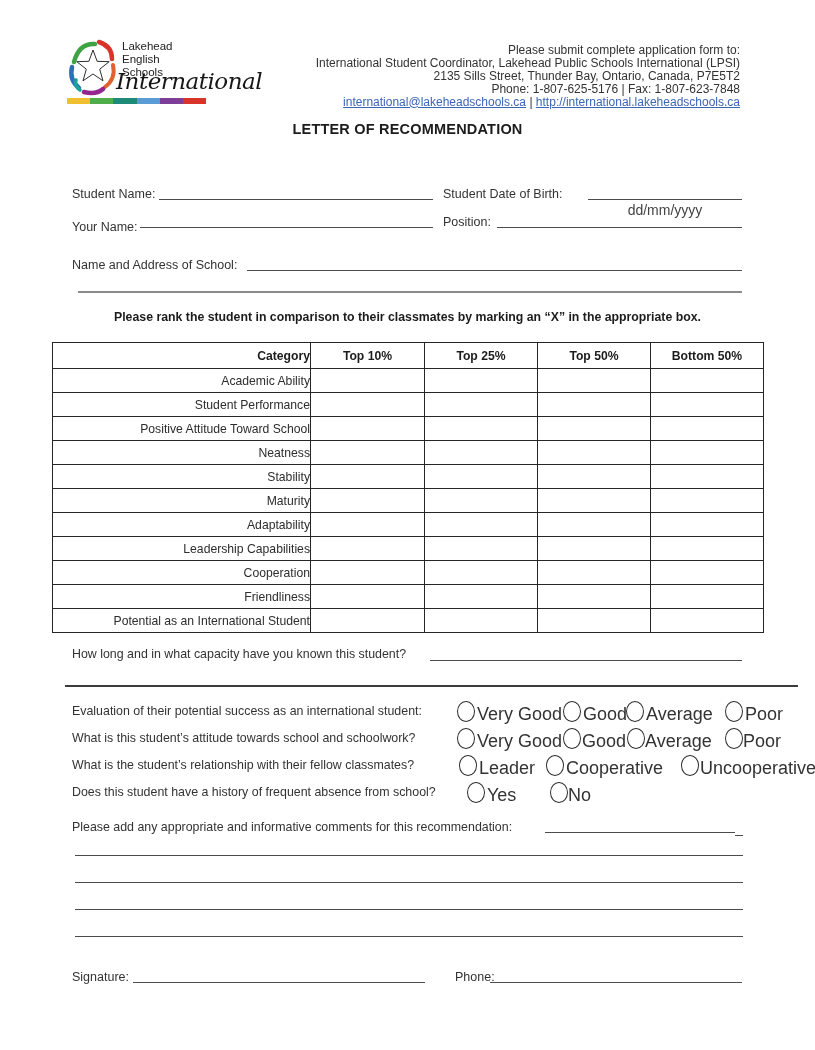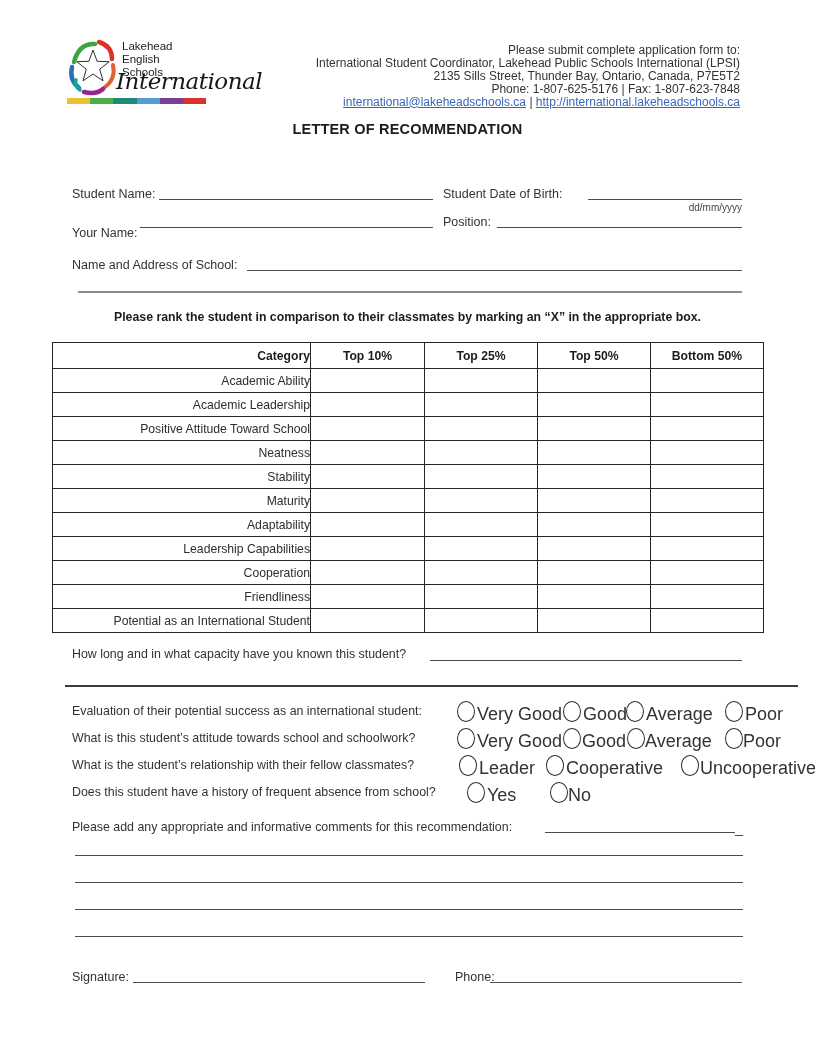--- a/index.html
+++ b/index.html
@@ -6,21 +6,21 @@
   .page{position:relative;width:815px;height:1050px;background:#ffffff;overflow:hidden;
         font-family:"Liberation Sans", sans-serif;color:#2d2d2d;}
   .abs{position:absolute;}
   .lab{font-size:12.5px;color:#333;white-space:nowrap;}
   .fline{border-bottom:1.2px solid #4d4d4d;height:0;}
   .grayline{border-bottom:2px solid #8b8b8b;height:0;}
   .darkline{border-bottom:2px solid #3c3c3c;height:0;}
   .title{width:815px;text-align:center;font-size:14.5px;font-weight:bold;color:#1c1c1c;letter-spacing:.2px;}
   .intro{width:815px;text-align:center;font-size:11.6px;color:#333;}
   .rank{width:815px;text-align:center;font-size:12.3px;font-weight:bold;color:#1c1c1c;}
-  .hint{font-size:10px;color:#444;text-align:right;}
+  .hint{font-size:14px;color:#444;text-align:center;}
   .submit{width:460px;text-align:right;font-size:12px;line-height:12.9px;color:#333;}
   .submit a{text-decoration:underline;}
   .logo-name{font-size:11.5px;line-height:13px;color:#222;font-weight:500;}
   .logo-script{font-family:"DejaVu Serif", serif;font-style:italic;font-size:23px;color:#161616;letter-spacing:-.5px;margin-left:28px;}
   .bar{display:flex;width:139px;height:6px;}
   .bar span{flex:1;}
   table.rank-table{border-collapse:collapse;table-layout:fixed;}
   table.rank-table td,table.rank-table th{border:1px solid #262626;font-size:12.2px;padding:0;}
   table.rank-table th{font-weight:bold;color:#1c1c1c;text-align:center;}
   table.rank-table th.cat,table.rank-table td.cat{text-align:right;padding-left:8px;}
@@ -70,21 +70,21 @@
   </div>
 
   <div class="abs title" style="left:0;top:121px">LETTER OF RECOMMENDATION</div>
 
   <div class="abs lab" style="left:72px;top:187px">Student Name:</div>
   <div class="abs fline" style="left:159px;top:199px;width:274px"></div>
   <div class="abs lab" style="left:443px;top:187px">Student Date of Birth:</div>
   <div class="abs fline" style="left:588px;top:199px;width:154px"></div>
   <div class="abs hint" style="left:588px;top:202px;width:154px">dd/mm/yyyy</div>
 
-  <div class="abs lab" style="left:72px;top:226px">Your Name:</div>
+  <div class="abs lab" style="left:72px;top:220px">Your Name:</div>
   <div class="abs fline" style="left:140px;top:227px;width:293px"></div>
   <div class="abs lab" style="left:443px;top:215px">Position:</div>
   <div class="abs fline" style="left:497px;top:227px;width:245px"></div>
 
   <div class="abs lab" style="left:72px;top:258px">Name and Address of School:</div>
   <div class="abs fline" style="left:247px;top:270px;width:495px"></div>
   <div class="abs grayline" style="left:78px;top:291px;width:664px"></div>
 
   <div class="abs rank" style="left:0;top:310px">Please rank the student in comparison to their classmates by marking an “X” in the appropriate box.</div>
 
@@ -105,21 +105,21 @@
       <th>Bottom 50%</th>
     </tr>
     <tr style="height:24px">
           <td class="cat">Academic Ability</td>
           <td></td>
           <td></td>
           <td></td>
           <td></td>
         </tr>
     <tr style="height:24px">
-          <td class="cat">Academic Leadership</td>
+          <td class="cat">Student Performance</td>
           <td></td>
           <td></td>
           <td></td>
           <td></td>
         </tr>
     <tr style="height:24px">
           <td class="cat">Positive Attitude Toward School</td>
           <td></td>
           <td></td>
           <td></td>

